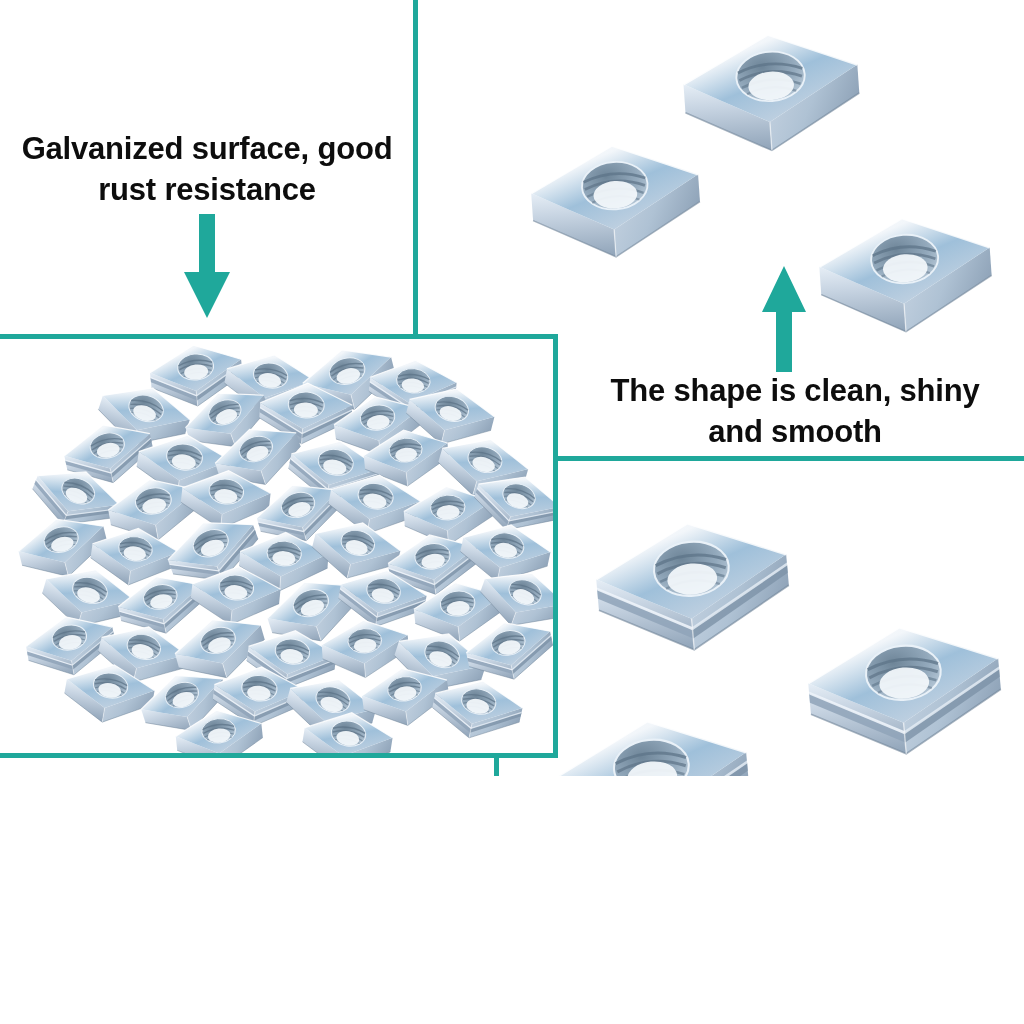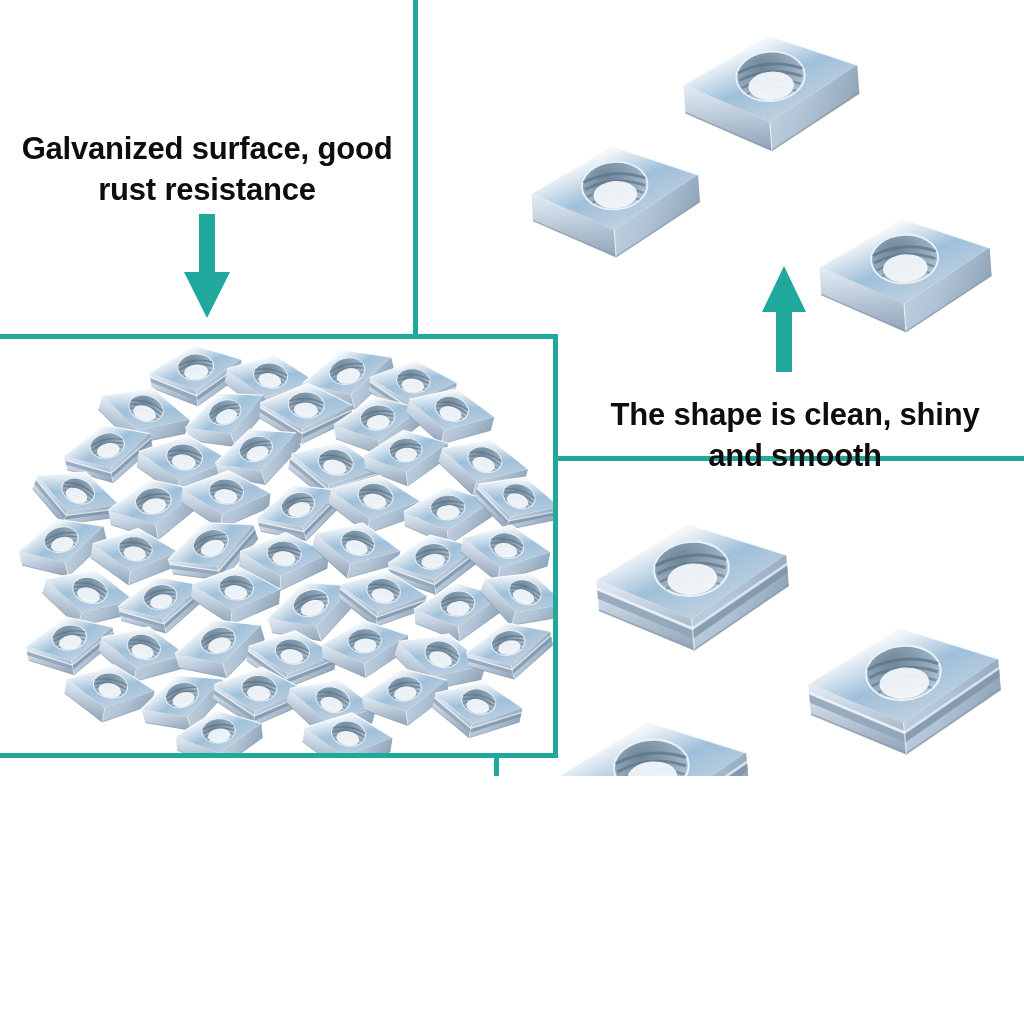--- a/index.html
+++ b/index.html
@@ -25,21 +25,21 @@
     position:absolute;
     color:#0d0d0d;
     font-weight:bold;
     font-size:31px;
     line-height:41px;
     text-align:center;
     letter-spacing:-0.2px;
     white-space:pre-line;
   }
   #cap-galv {left:8px;   top:128px; width:398px;}
-  #cap-shape{left:580px; top:370px; width:430px;margin-top:24px;}
+  #cap-shape{left:580px; top:370px; width:430px;}
   #cap-easy {left:4px;   top:860px; width:382px;}
 
   
   .arrow{position:absolute;}
   #arrow-down{left:182px; top:214px; width:50px;  height:104px;}
   #arrow-up  {left:760px; top:266px; width:48px;  height:106px;}
   #arrow-right{left:382px;top:872px; width:116px; height:48px;}
   .arrow svg{display:block;width:100%;height:100%;}
 
   

